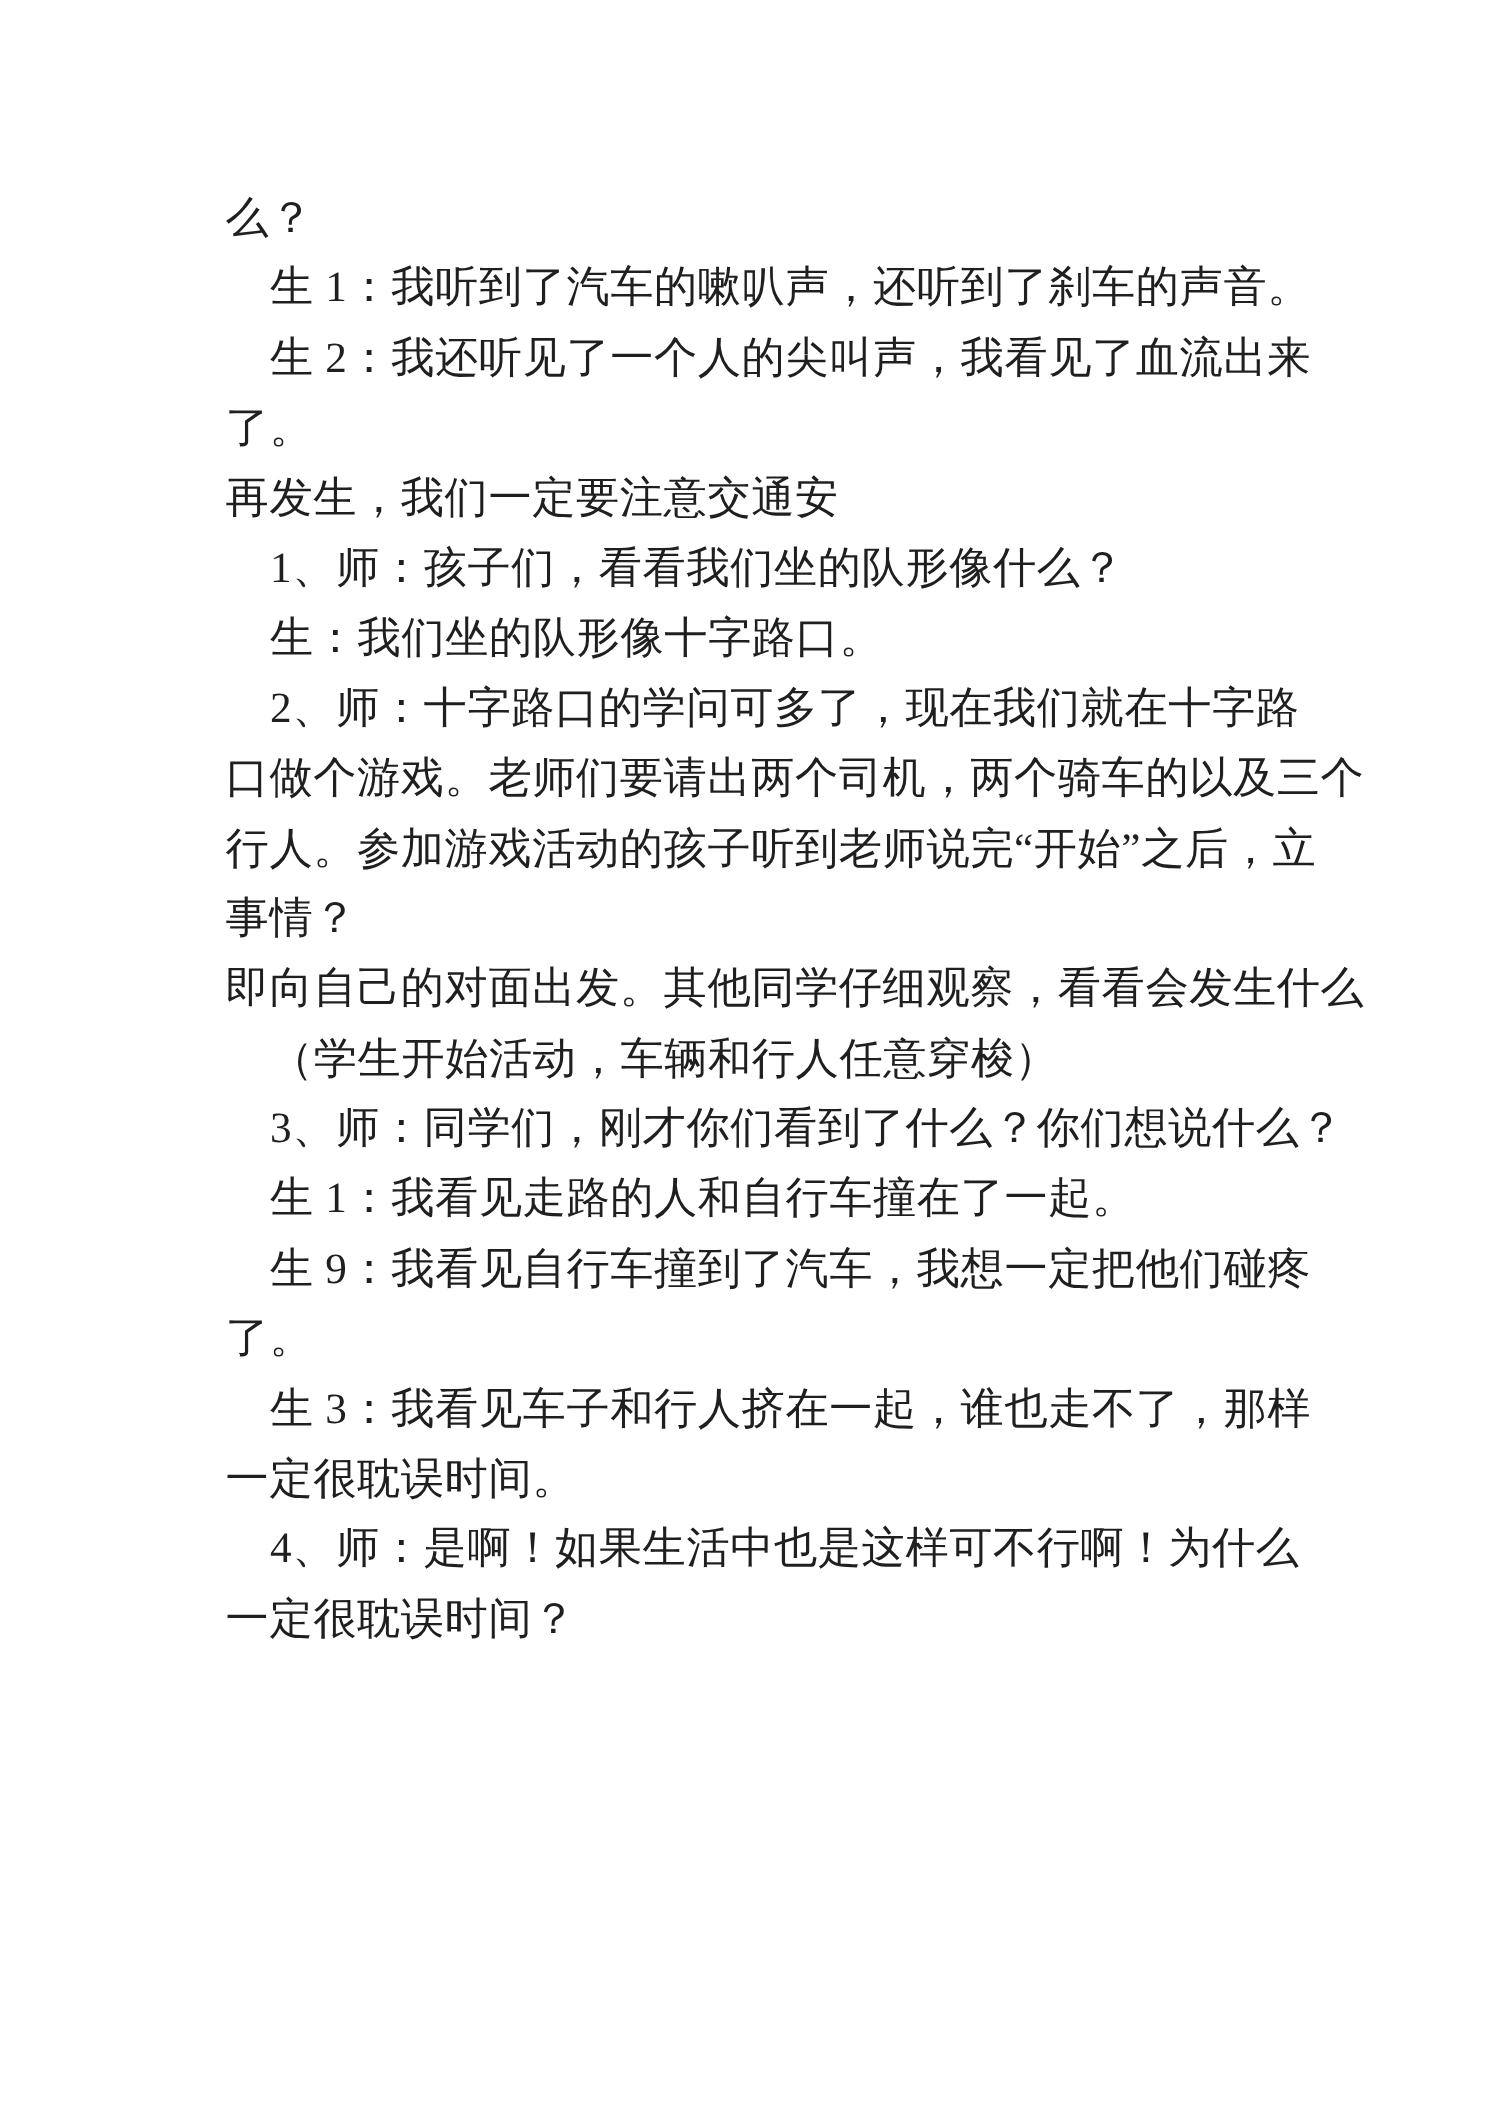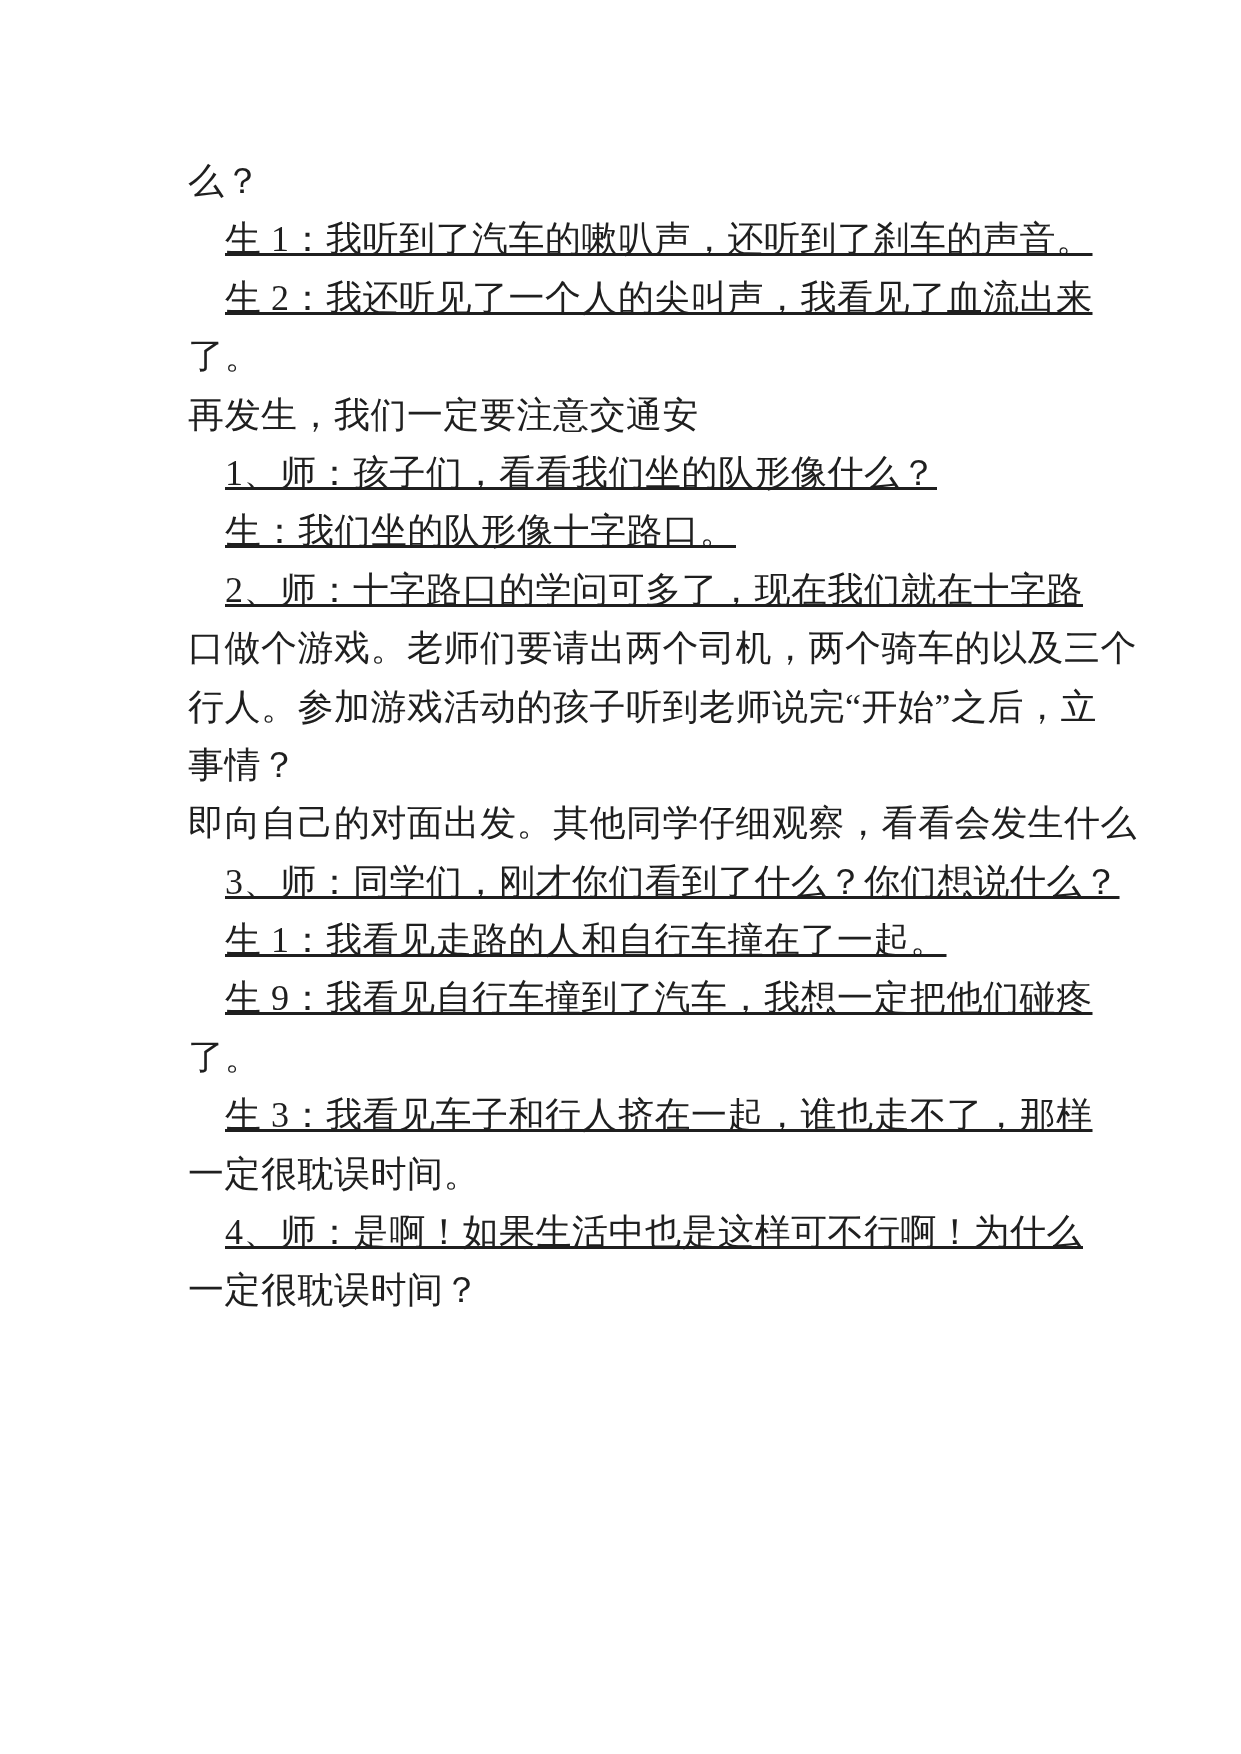--- a/index.html
+++ b/index.html
@@ -29,40 +29,40 @@
     line-height: 58.4px;
     letter-spacing: 0.5px;
     font-weight: 400;
   }
   .line {
     white-space: nowrap;
     height: 58.4px;
   }
   .line.indent {
     padding-left: 37px;
-    text-decoration: underline;
   }
 </style>
 </head>
 <body>
 
 <div class="page">
   <div class="doc-body">
       <div class="line">么？</div>
       <div class="line indent">生 1：我听到了汽车的嗽叭声，还听到了刹车的声音。</div>
       <div class="line indent">生 2：我还听见了一个人的尖叫声，我看见了血流出来</div>
       <div class="line">了。</div>
       <div class="line">再发生，我们一定要注意交通安</div>
       <div class="line indent">1、师：孩子们，看看我们坐的队形像什么？</div>
       <div class="line indent">生：我们坐的队形像十字路口。</div>
       <div class="line indent">2、师：十字路口的学问可多了，现在我们就在十字路</div>
       <div class="line">口做个游戏。老师们要请出两个司机，两个骑车的以及三个</div>
       <div class="line">行人。参加游戏活动的孩子听到老师说完“开始”之后，立</div>
       <div class="line">事情？</div>
       <div class="line">即向自己的对面出发。其他同学仔细观察，看看会发生什么</div>
+      <div class="line indent">（学生开始活动，车辆和行人任意穿梭）</div>
       <div class="line indent">3、师：同学们，刚才你们看到了什么？你们想说什么？</div>
       <div class="line indent">生 1：我看见走路的人和自行车撞在了一起。</div>
       <div class="line indent">生 9：我看见自行车撞到了汽车，我想一定把他们碰疼</div>
       <div class="line">了。</div>
       <div class="line indent">生 3：我看见车子和行人挤在一起，谁也走不了，那样</div>
       <div class="line">一定很耽误时间。</div>
       <div class="line indent">4、师：是啊！如果生活中也是这样可不行啊！为什么</div>
       <div class="line">一定很耽误时间？</div>
     </div>
 </div>

